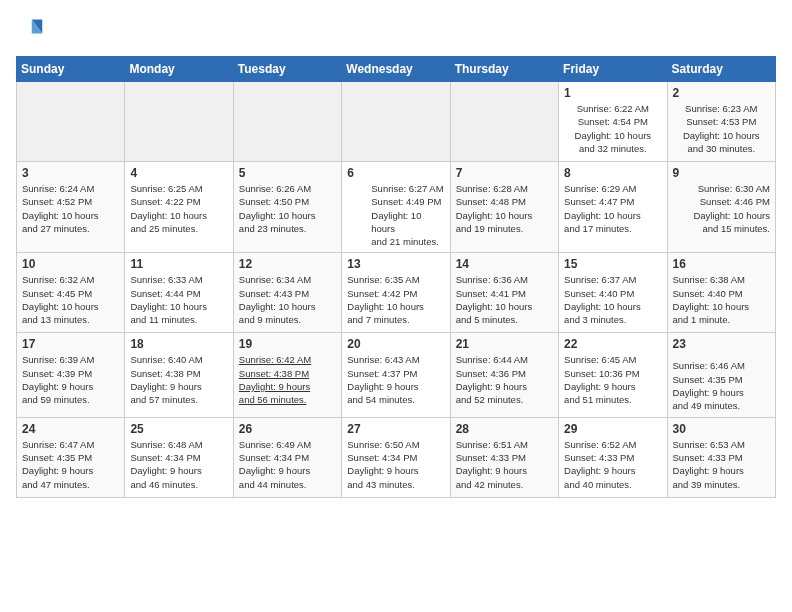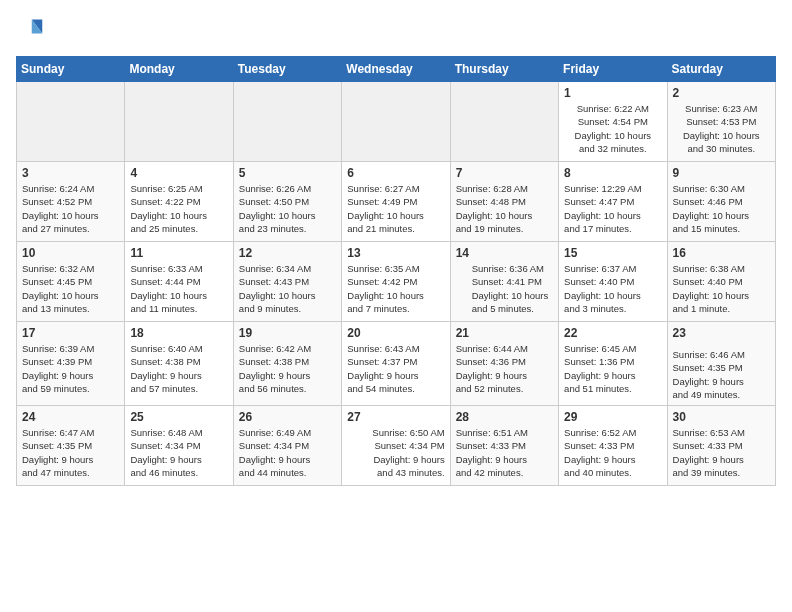--- a/index.html
+++ b/index.html
@@ -170,42 +170,42 @@
         </td>
         <td>
           <span class="day-num">5</span>
           <div class="day-info" style="white-space: pre-line;">Sunrise: 6:26 AM
 Sunset: 4:50 PM
 Daylight: 10 hours
 and 23 minutes.</div>
         </td>
         <td>
           <span class="day-num">6</span>
-          <div class="day-info" style="white-space: pre-line;">Sunrise: 6:27 AM
+          <div class="day-info" style="white-space: pre-line; margin-left: 24px;">Sunrise: 6:27 AM
 Sunset: 4:49 PM
 Daylight: 10 hours
 and 21 minutes.</div>
         </td>
         <td>
           <span class="day-num">7</span>
           <div class="day-info" style="white-space: pre-line;">Sunrise: 6:28 AM
 Sunset: 4:48 PM
 Daylight: 10 hours
 and 19 minutes.</div>
         </td>
         <td>
           <span class="day-num">8</span>
-          <div class="day-info" style="white-space: pre-line;">Sunrise: 12:29 AM
+          <div class="day-info" style="white-space: pre-line;">Sunrise: 6:29 AM
 Sunset: 4:47 PM
 Daylight: 10 hours
 and 17 minutes.</div>
         </td>
         <td>
           <span class="day-num">9</span>
-          <div class="day-info" style="white-space: pre-line;">Sunrise: 6:30 AM
+          <div class="day-info" style="white-space: pre-line; text-align: right;">Sunrise: 6:30 AM
 Sunset: 4:46 PM
 Daylight: 10 hours
 and 15 minutes.</div>
         </td>
       </tr>
       <tr>
         <td>
           <span class="day-num">10</span>
           <div class="day-info" style="white-space: pre-line;">Sunrise: 6:32 AM
 Sunset: 4:45 PM
@@ -228,21 +228,21 @@
         </td>
         <td>
           <span class="day-num">13</span>
           <div class="day-info" style="white-space: pre-line;">Sunrise: 6:35 AM
 Sunset: 4:42 PM
 Daylight: 10 hours
 and 7 minutes.</div>
         </td>
         <td>
           <span class="day-num">14</span>
-          <div class="day-info" style="white-space: pre-line; margin-left: 16px;">Sunrise: 6:36 AM
+          <div class="day-info" style="white-space: pre-line;">Sunrise: 6:36 AM
 Sunset: 4:41 PM
 Daylight: 10 hours
 and 5 minutes.</div>
         </td>
         <td>
           <span class="day-num">15</span>
           <div class="day-info" style="white-space: pre-line;">Sunrise: 6:37 AM
 Sunset: 4:40 PM
 Daylight: 10 hours
 and 3 minutes.</div>
@@ -265,21 +265,21 @@
         </td>
         <td>
           <span class="day-num">18</span>
           <div class="day-info" style="white-space: pre-line;">Sunrise: 6:40 AM
 Sunset: 4:38 PM
 Daylight: 9 hours
 and 57 minutes.</div>
         </td>
         <td>
           <span class="day-num">19</span>
-          <div class="day-info" style="white-space: pre-line;">Sunrise: 6:42 AM
+          <div class="day-info" style="white-space: pre-line; text-decoration: underline;">Sunrise: 6:42 AM
 Sunset: 4:38 PM
 Daylight: 9 hours
 and 56 minutes.</div>
         </td>
         <td>
           <span class="day-num">20</span>
           <div class="day-info" style="white-space: pre-line;">Sunrise: 6:43 AM
 Sunset: 4:37 PM
 Daylight: 9 hours
 and 54 minutes.</div>
@@ -287,21 +287,21 @@
         <td>
           <span class="day-num">21</span>
           <div class="day-info" style="white-space: pre-line;">Sunrise: 6:44 AM
 Sunset: 4:36 PM
 Daylight: 9 hours
 and 52 minutes.</div>
         </td>
         <td>
           <span class="day-num">22</span>
           <div class="day-info" style="white-space: pre-line;">Sunrise: 6:45 AM
-Sunset: 1:36 PM
+Sunset: 10:36 PM
 Daylight: 9 hours
 and 51 minutes.</div>
         </td>
         <td>
           <span class="day-num">23</span>
           <div class="day-info" style="white-space: pre-line; margin-top: 8px;">Sunrise: 6:46 AM
 Sunset: 4:35 PM
 Daylight: 9 hours
 and 49 minutes.</div>
         </td>
@@ -323,21 +323,21 @@
         </td>
         <td>
           <span class="day-num">26</span>
           <div class="day-info" style="white-space: pre-line;">Sunrise: 6:49 AM
 Sunset: 4:34 PM
 Daylight: 9 hours
 and 44 minutes.</div>
         </td>
         <td>
           <span class="day-num">27</span>
-          <div class="day-info" style="white-space: pre-line; text-align: right;">Sunrise: 6:50 AM
+          <div class="day-info" style="white-space: pre-line;">Sunrise: 6:50 AM
 Sunset: 4:34 PM
 Daylight: 9 hours
 and 43 minutes.</div>
         </td>
         <td>
           <span class="day-num">28</span>
           <div class="day-info" style="white-space: pre-line;">Sunrise: 6:51 AM
 Sunset: 4:33 PM
 Daylight: 9 hours
 and 42 minutes.</div>

